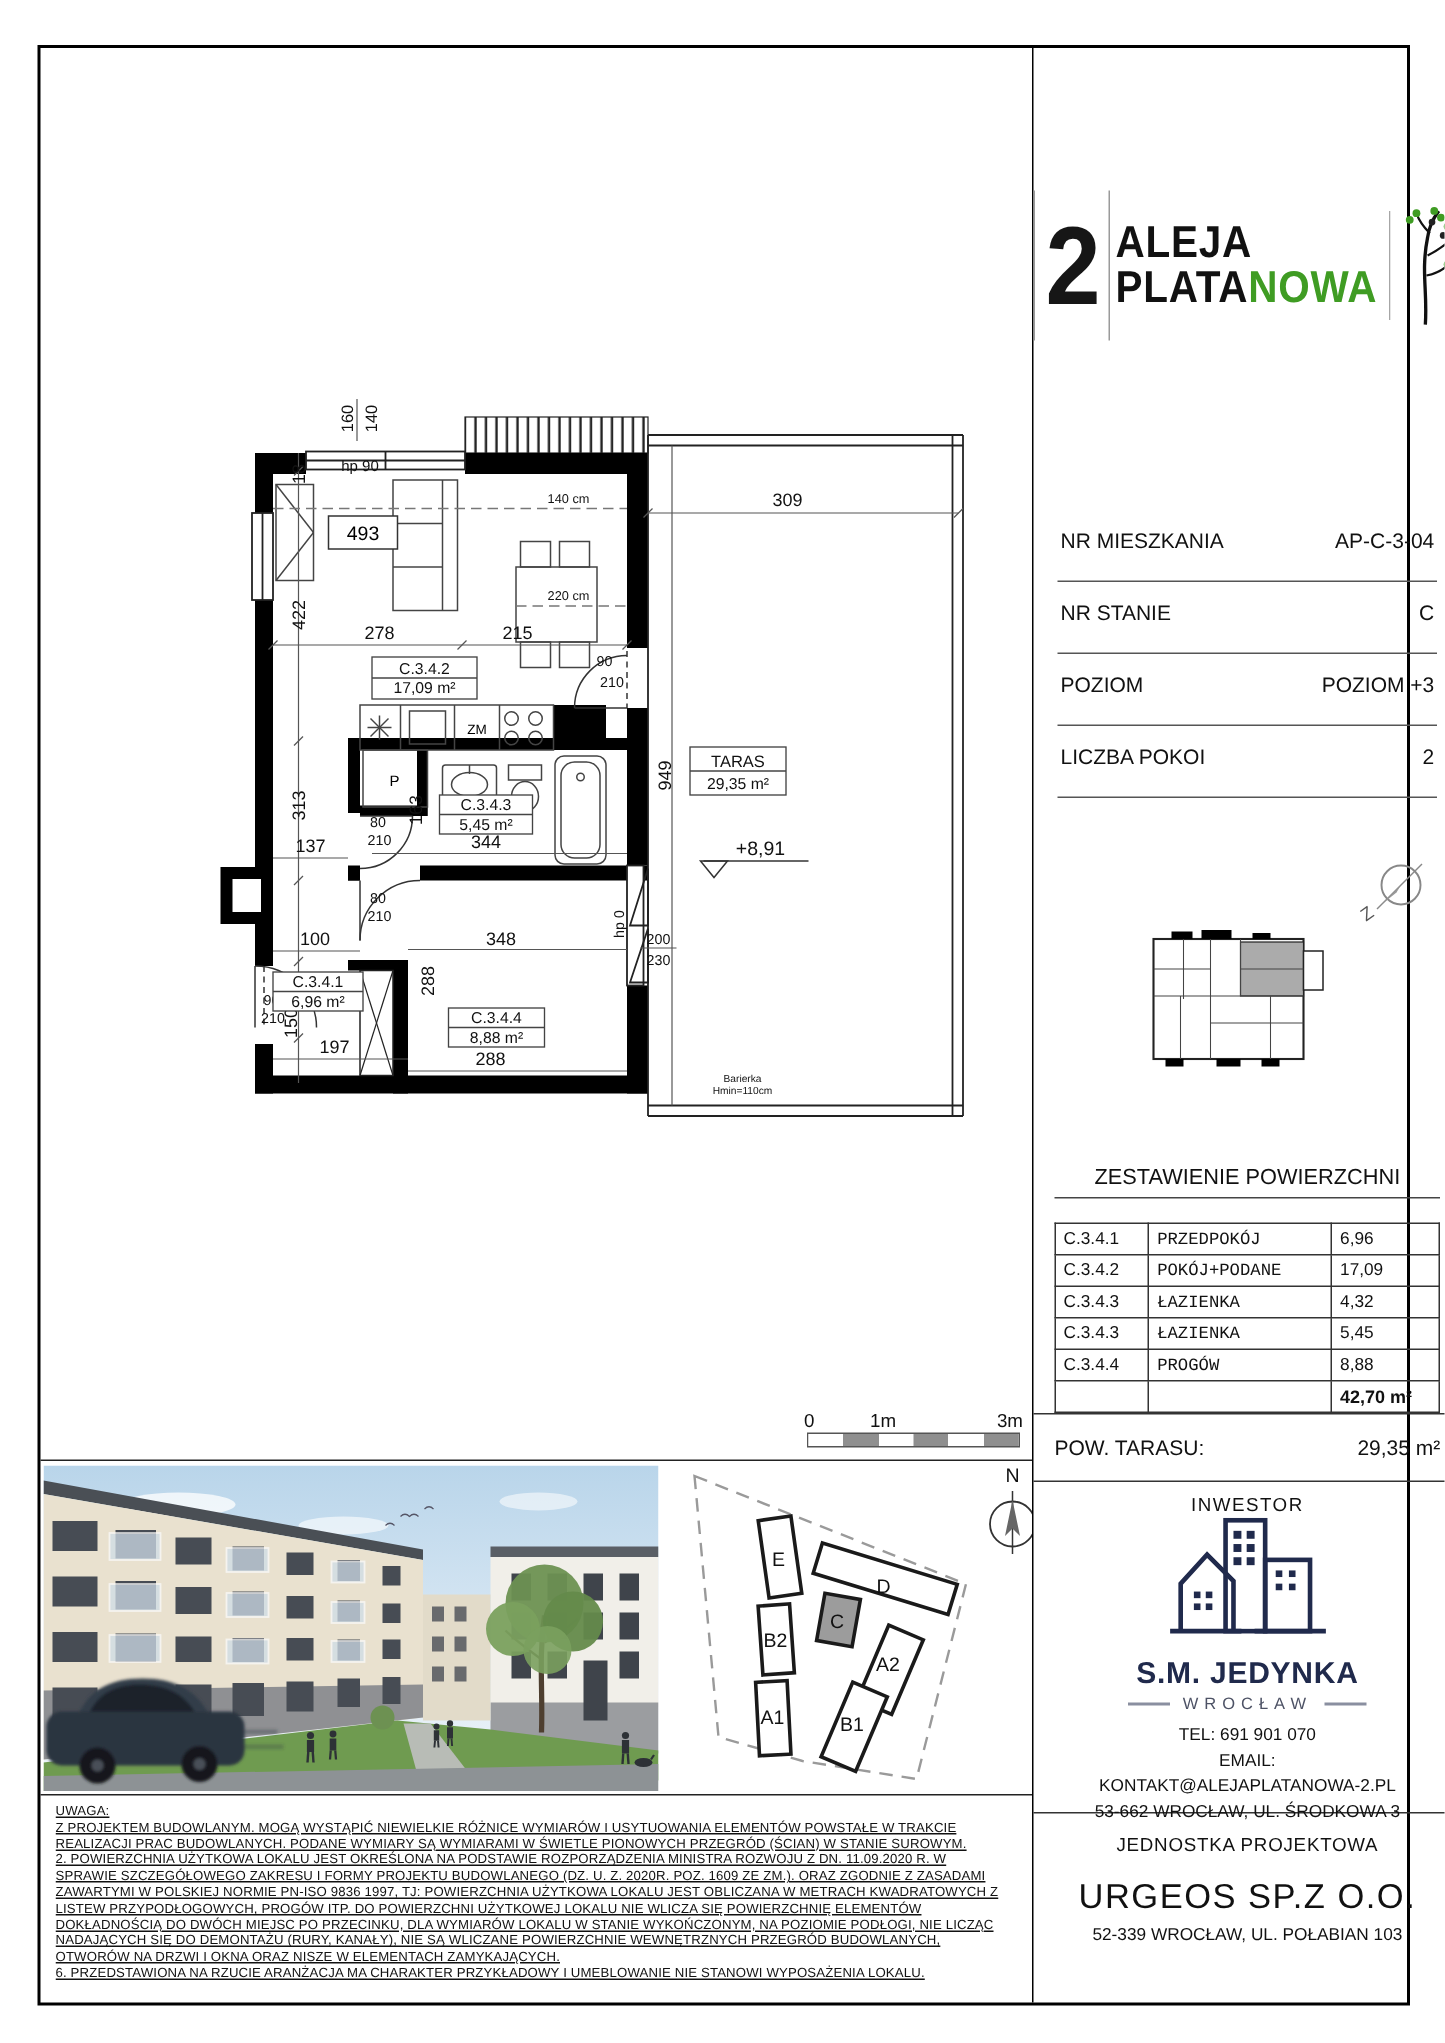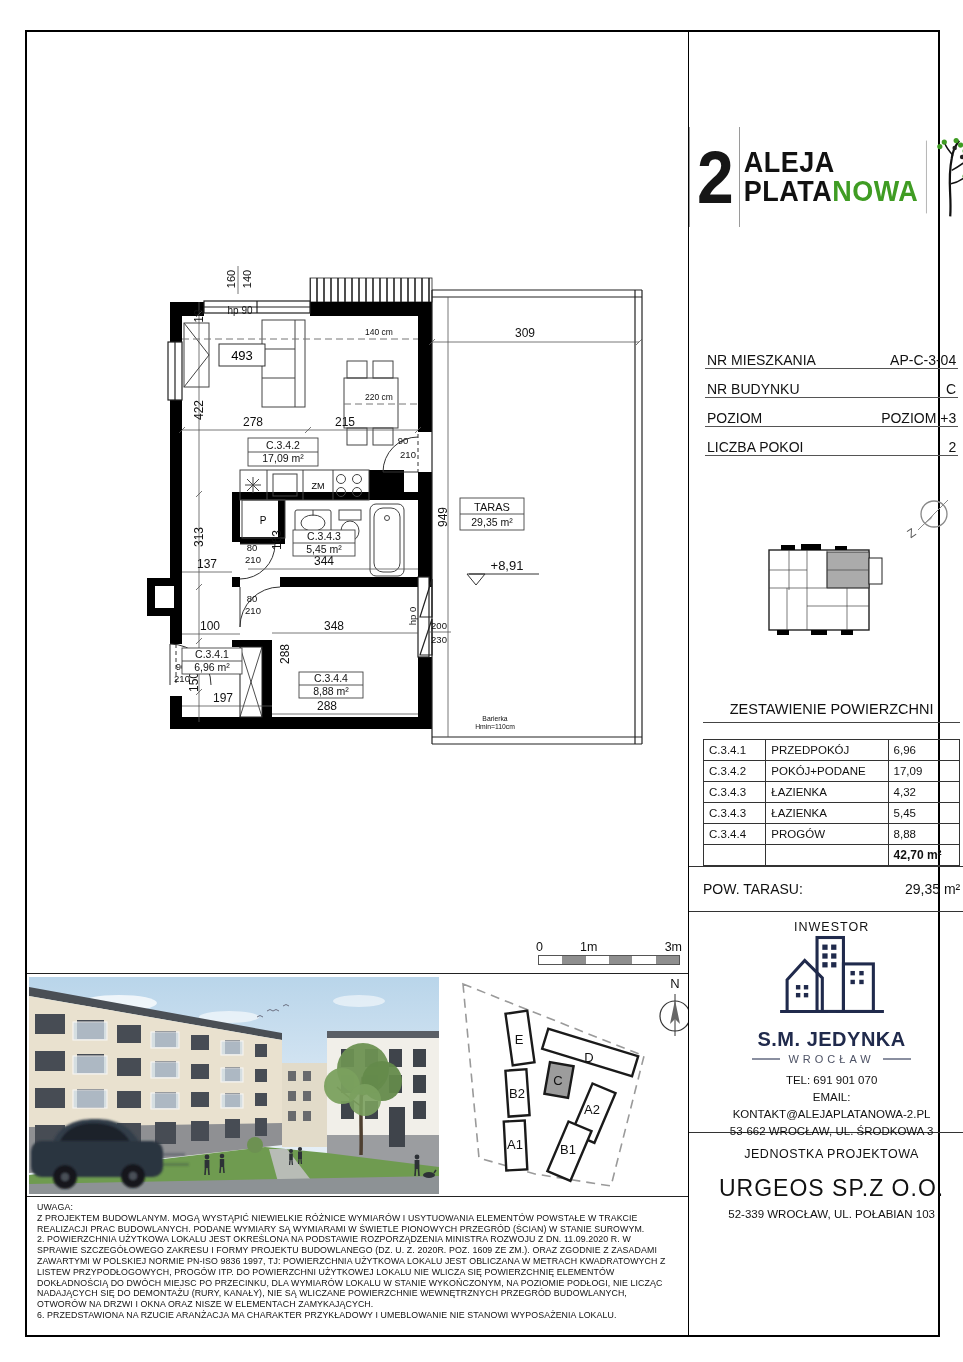--- a/index.html
+++ b/index.html
@@ -11,40 +11,40 @@
   .scalebar{position:absolute;right:8px;bottom:8px;width:142px;}
   .scalebar .labels{position:relative;height:15px;font-size:12.5px;}
   .scalebar .labels span{position:absolute;top:0;}
   .sb-0{left:-2px}.sb-1{left:42px}.sb-3{right:-2px}
   .scalebar .bar{display:flex;height:8px;border:1px solid #555;}
   .scalebar .bar div{flex:1;}
   .seg-w{background:#fff}.seg-g{background:#8f8f8f}
   .bottom-row{height:222px;border-top:1.2px solid #222;display:flex;}
   .photo{width:412px;padding:3px 0 0 2px;}
   .siteplan{flex:1;position:relative;}
-  .notes{flex:1;border-top:1.5px solid #222;padding:5px 10px 0 10px;font-size:8.8px;line-height:10.8px;letter-spacing:.1px;}
+  .notes{flex:1;border-top:1.5px solid #222;padding:5px 10px 0 10px;font-size:8.8px;line-height:10.8px;letter-spacing:.1px;text-decoration:underline;}
   .notes div{white-space:nowrap;overflow:hidden;}
   
   .right{flex:1;display:flex;flex-direction:column;}
   .logo-box{height:290px;display:flex;align-items:center;justify-content:center;}
   .logo{display:flex;align-items:center;gap:4px;}
   .logo-rule{width:1px;height:100px;background:#9a9a9a;}
   .logo-2{font-size:66px;font-weight:bold;line-height:60px;letter-spacing:-2px;transform:scaleY(1.12);color:#161616;padding:0 3px;}
   .logo-words{display:flex;flex-direction:column;line-height:27px;font-weight:bold;font-size:27px;letter-spacing:.5px;transform:scaleY(1.1);}
   .logo-green{color:#3f9c23;}
   .info-table{margin:28px 16px 0 16px;}
-  .info-row{display:flex;justify-content:space-between;align-items:flex-end;border-bottom:1.5px solid #555;padding:2px 2px 0 2px;margin-bottom:10px;font-size:14px;}
+  .info-row{display:flex;justify-content:space-between;align-items:flex-end;border-bottom:1.5px solid #555;padding:2px 2px 19px 2px;margin-bottom:10px;font-size:14px;}
   .keyplan{position:relative;height:205px;margin-top:22px;}
   .keyplan .compass{position:absolute;right:16px;top:0;}
   .keyplan .mini{position:absolute;left:72px;top:52px;}
   .area-sec{margin:8px 14px 0 14px;}
   .area-title{text-align:center;font-size:14.5px;padding-bottom:5px;border-bottom:1.2px solid #444;}
   table.areas{border-collapse:collapse;margin:16px auto 0 auto;font-size:11.5px;}
   table.areas td{border:1.2px solid #333;height:20px;padding:0 5px;}
-  td.c-code{width:52px;}td.c-name{width:112px;}td.c-val{width:62px;}
+  td.c-code{width:52px;}td.c-name{width:112px;font-family:Liberation Mono, monospace;}td.c-val{width:62px;}
   tr.total td{font-weight:bold;font-size:12px;}
   .taras-row{margin-top:auto;border-top:1.5px solid #333;border-bottom:1.5px solid #333;height:44px;display:flex;align-items:center;justify-content:space-between;padding:0 14px;font-size:14px;}
   .investor{border-bottom:1.5px solid #333;text-align:center;padding-top:8px;height:212px;}
   .inv-header{font-size:12.5px;letter-spacing:1px;}
   .inv-name{font-size:20px;font-weight:bold;letter-spacing:.5px;margin-top:2px;}
   .inv-city{display:flex;align-items:center;justify-content:center;gap:8px;margin-top:2px;}
   .inv-city .dash{width:28px;height:1.5px;background:#8a8fa0;}
   .inv-city span{font-size:11px;letter-spacing:4px;color:#4d5265;text-align:right;}
   .inv-contact{font-size:11.5px;line-height:17px;margin-top:7px;}
   .designer{text-align:center;padding-top:14px;flex:1;}
@@ -531,21 +531,21 @@
         </svg>
       </div>
     </div>
 
     <div class="info-table">
       <div class="info-row">
         <span>NR MIESZKANIA</span>
         <span>AP-C-3-04</span>
       </div>
       <div class="info-row">
-        <span>NR BUDYNKU</span>
+        <span>NR STANIE</span>
         <span>C</span>
       </div>
       <div class="info-row">
         <span>POZIOM</span>
         <span>POZIOM +3</span>
       </div>
       <div class="info-row">
         <span>LICZBA POKOI</span>
         <span>2</span>
       </div>

